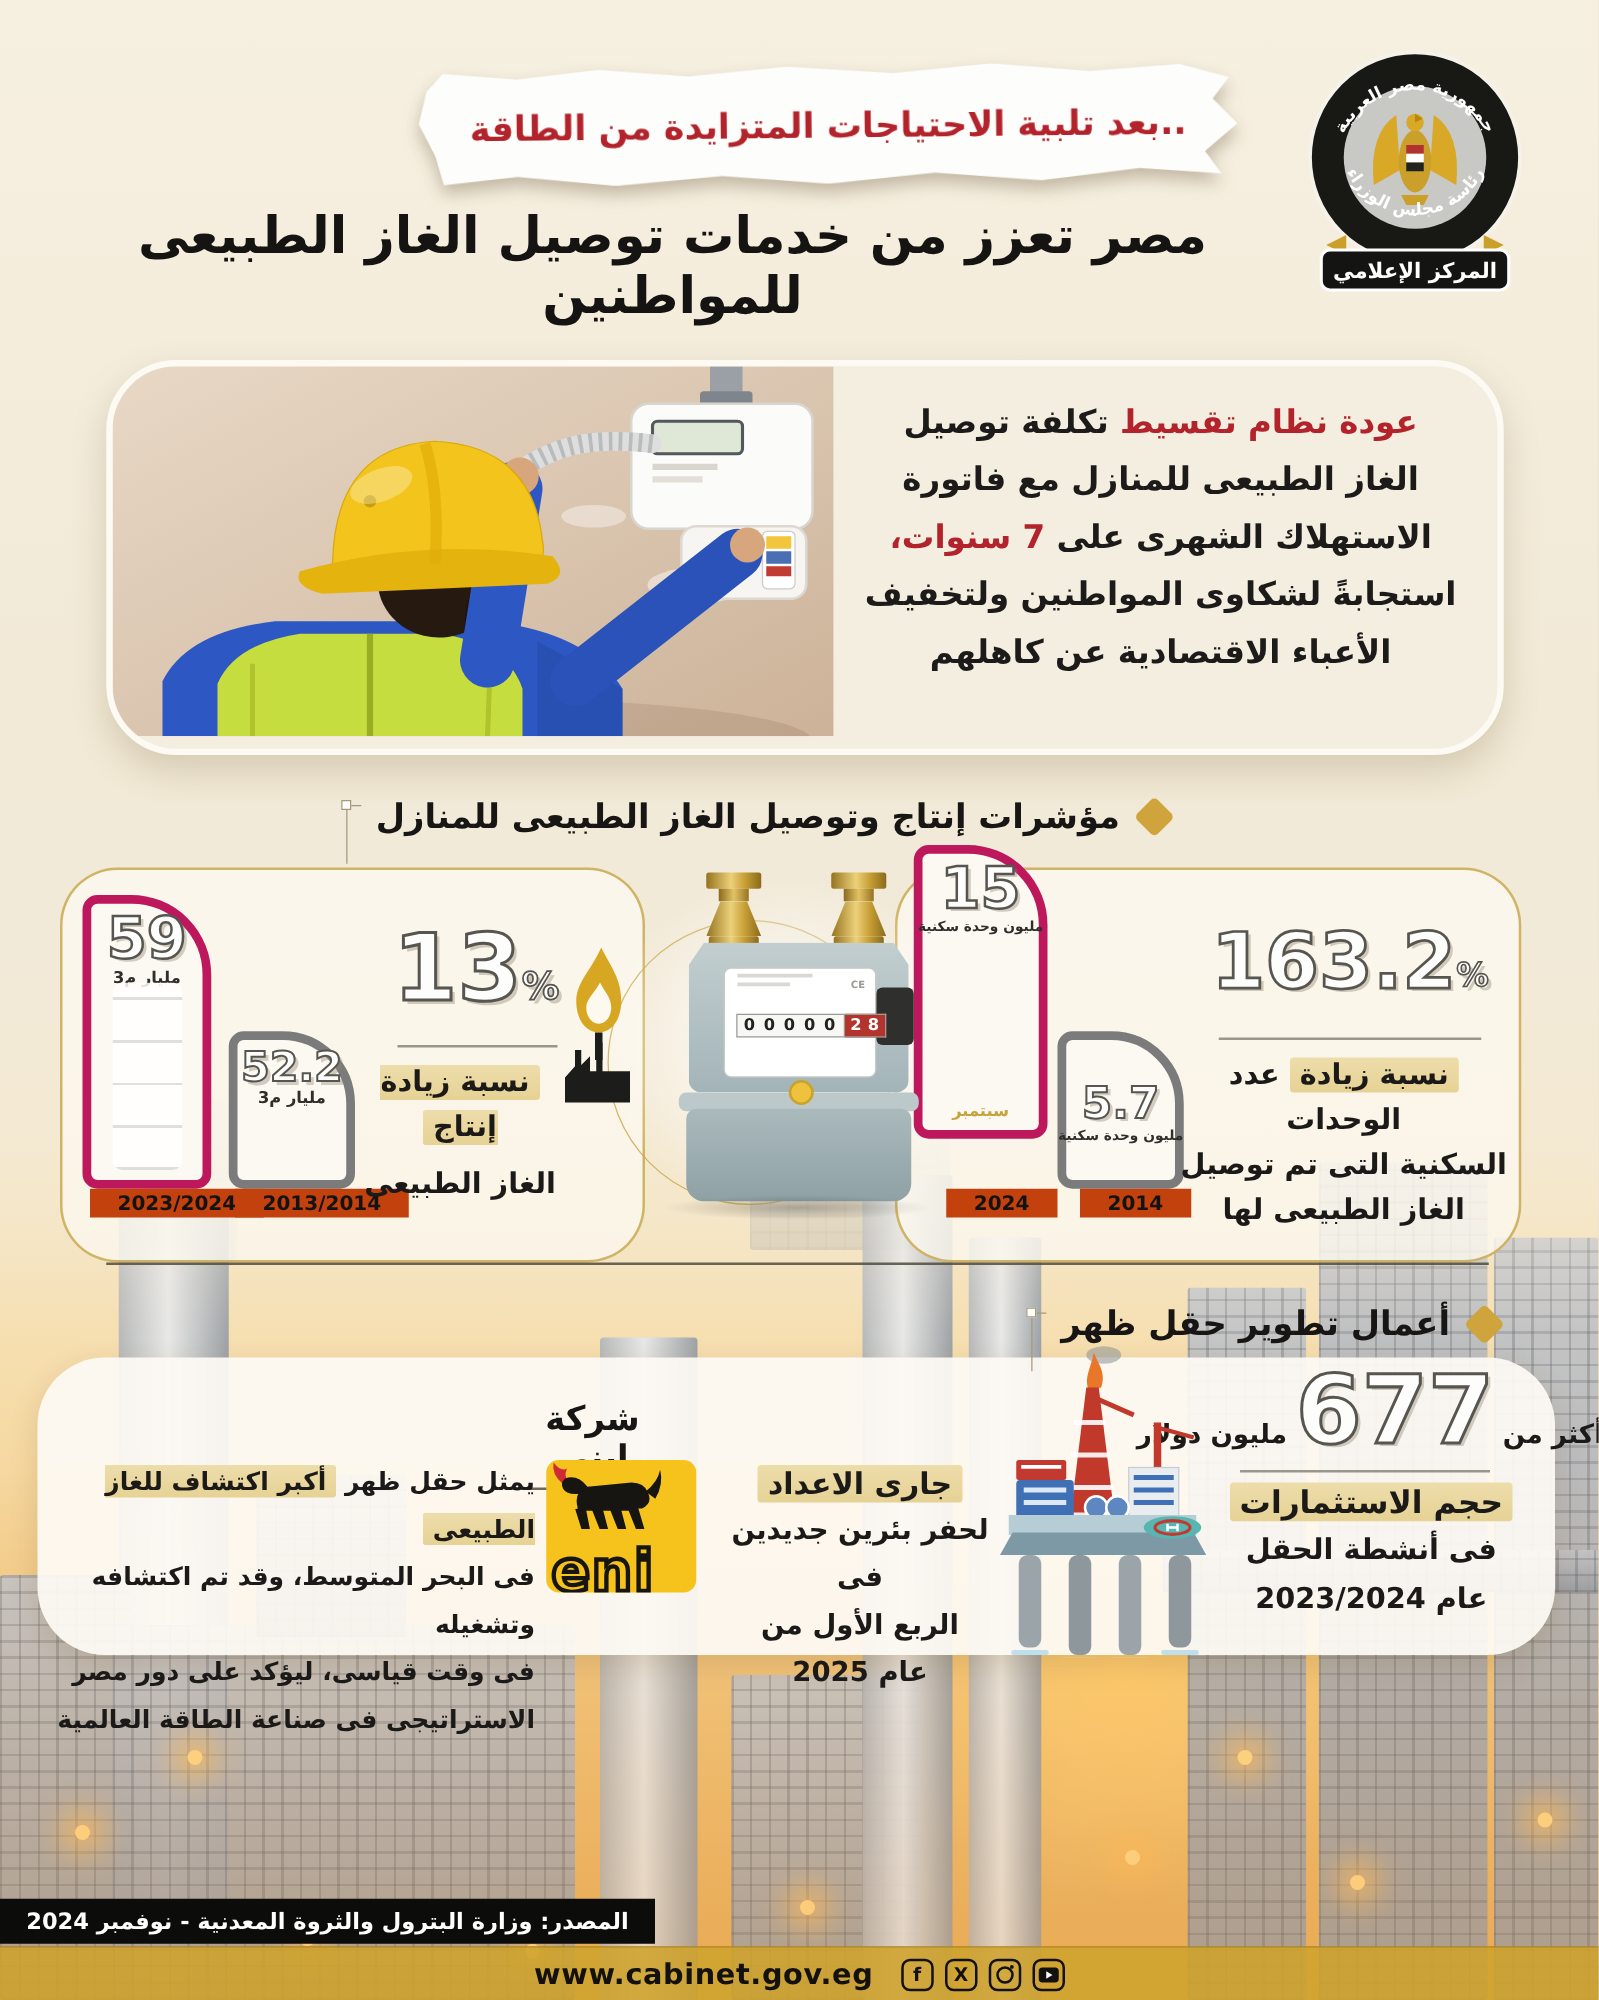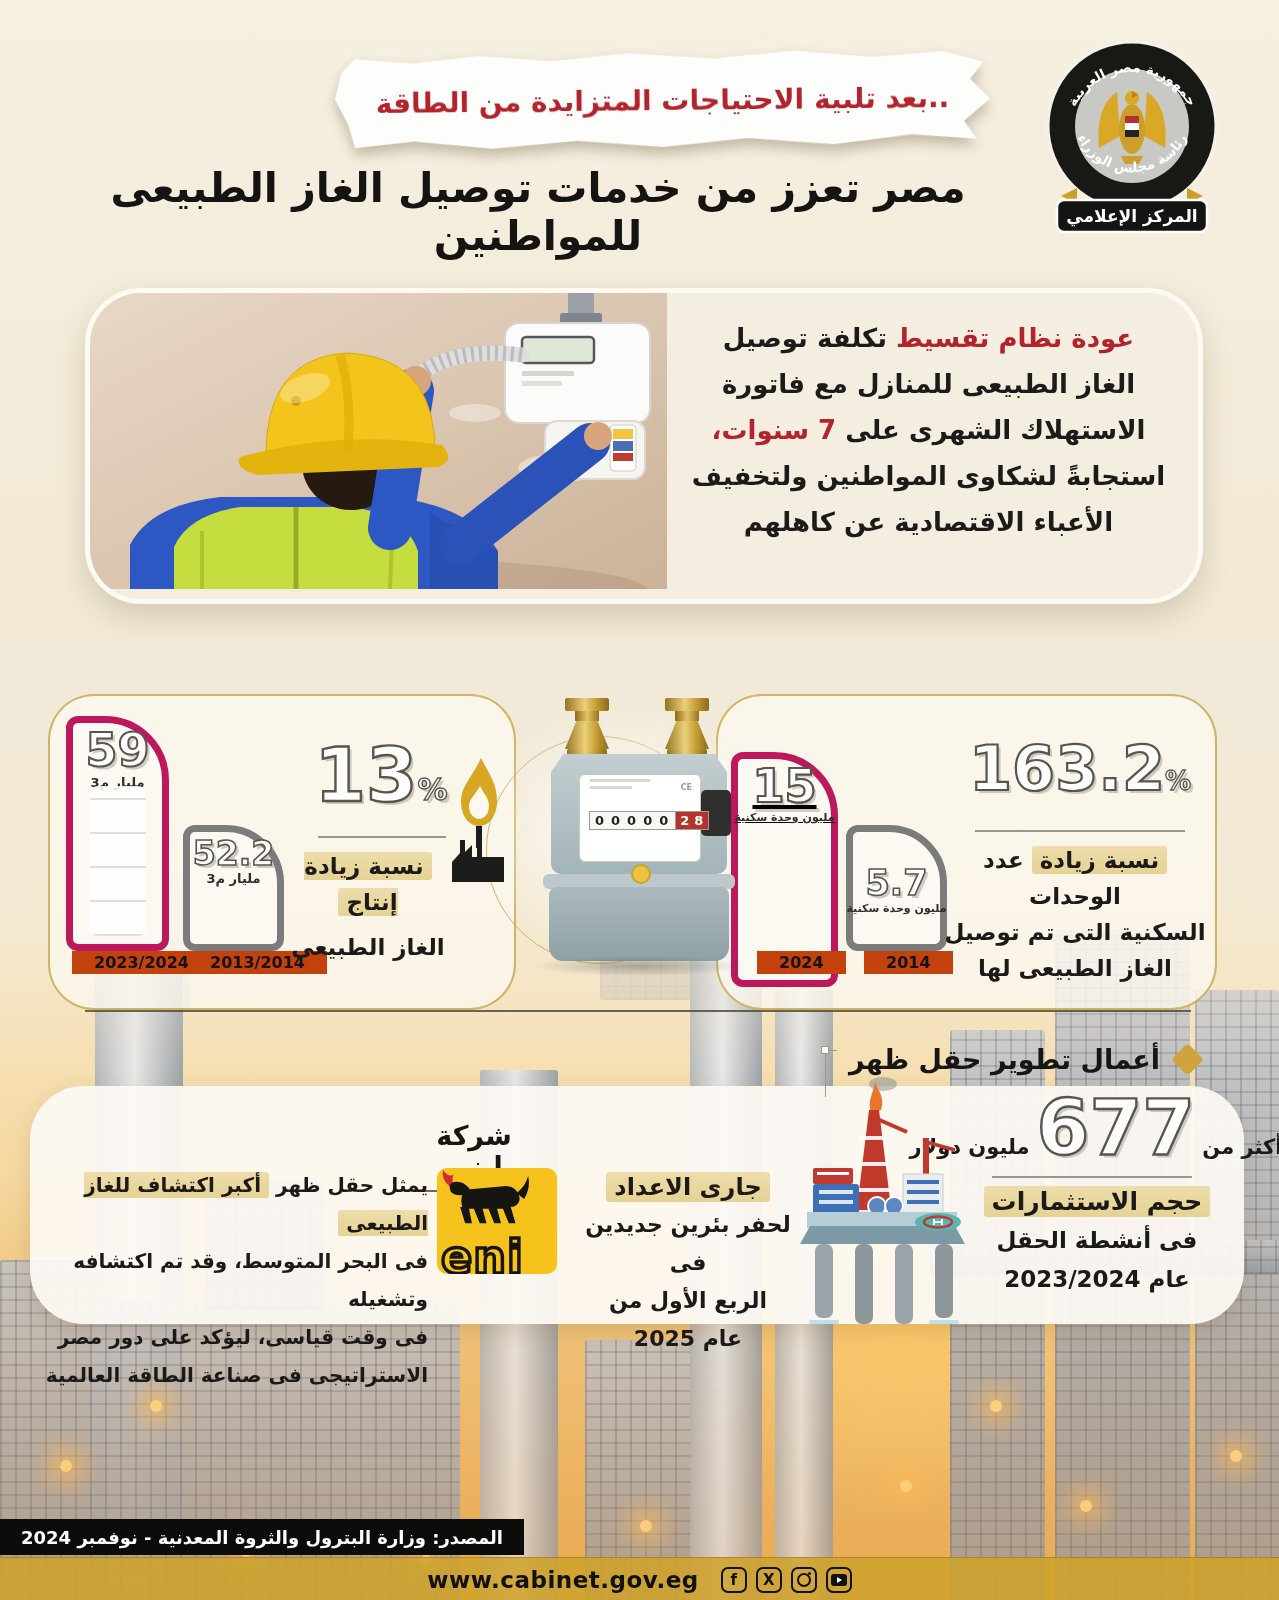--- a/index.html
+++ b/index.html
@@ -241,20 +241,25 @@
     </div>
     <div class="intro-text">
       <div><span class="red">عودة نظام تقسيط</span> <span>تكلفة توصيل</span></div>
       <div>الغاز الطبيعى للمنازل مع فاتورة</div>
       <div><span>الاستهلاك الشهرى على</span> <span class="red">7 سنوات،</span></div>
       <div>استجابةً لشكاوى المواطنين ولتخفيف</div>
       <div>الأعباء الاقتصادية عن كاهلهم</div>
     </div>
   </div>
 
+  <div class="abs sec-head" style="right:344px;top:630px;">
+    <span class="bracket"></span>
+    <span class="sec-title rtl">مؤشرات إنتاج وتوصيل الغاز الطبيعى للمنازل</span>
+    <span class="diamond"></span>
+  </div>
 
   <div class="abs panel" style="left:48px;top:694px;width:464px;height:312px;"></div>
   <div class="abs panel" style="left:716px;top:694px;width:497px;height:312px;"></div>
 
   <div class="abs bar gold" style="left:66px;top:716px;width:103px;height:235px;">
     <div class="tank" style="height:150px;"></div>
     <div class="num outline" style="font-size:46px;">59</div>
     <div class="unit">مليار م3</div>
   </div>
   <div class="abs chip" style="left:72px;top:951px;">2023/2024</div>
@@ -305,21 +310,21 @@
           <span class="dg red">28</span>
       </div>
     </div>
     <div class="mt-port"></div>
     <div class="mt-btn"></div>
     <div class="mt-flange"></div>
     <div class="mt-bot"></div>
     <div class="mt-shadow"></div>
   </div>
 
-  <div class="abs bar gold" style="left:731px;top:752px;width:107px;height:235px;text-decoration:underline;">
+  <div class="abs bar gold" style="left:731px;top:676px;width:107px;height:235px;">
     <div class="num outline" style="font-size:46px;">15</div>
     <div class="unit" style="font-size:11px;">مليون وحدة سكنية</div>
     <div class="month">سبتمبر</div>
   </div>
   <div class="abs chip" style="left:757px;top:951px;">2024</div>
   <div class="abs bar gray" style="left:846px;top:825px;width:101px;height:126px;justify-content:center;">
     <div class="num outline" style="font-size:35px;-webkit-text-stroke-width:1.6px;">5.7</div>
     <div class="unit" style="font-size:11px;">مليون وحدة سكنية</div>
   </div>
   <div class="abs chip" style="left:864px;top:951px;">2014</div>

